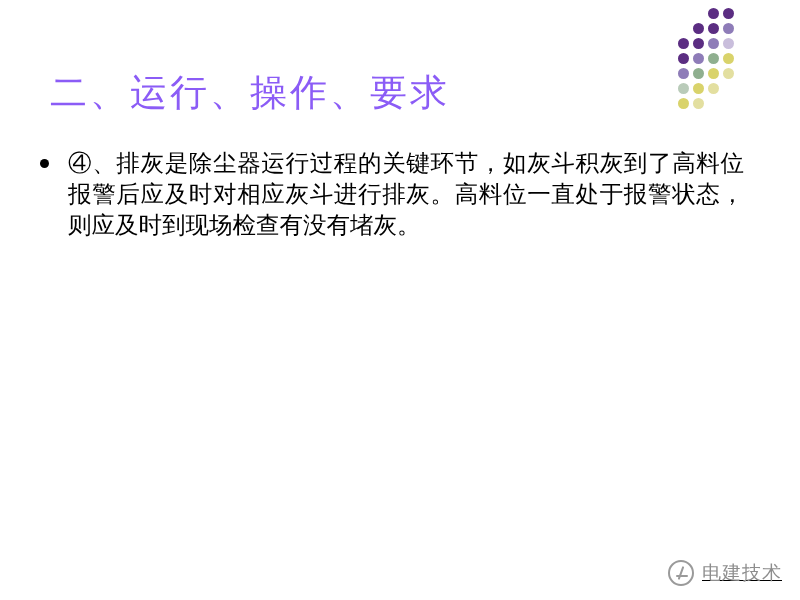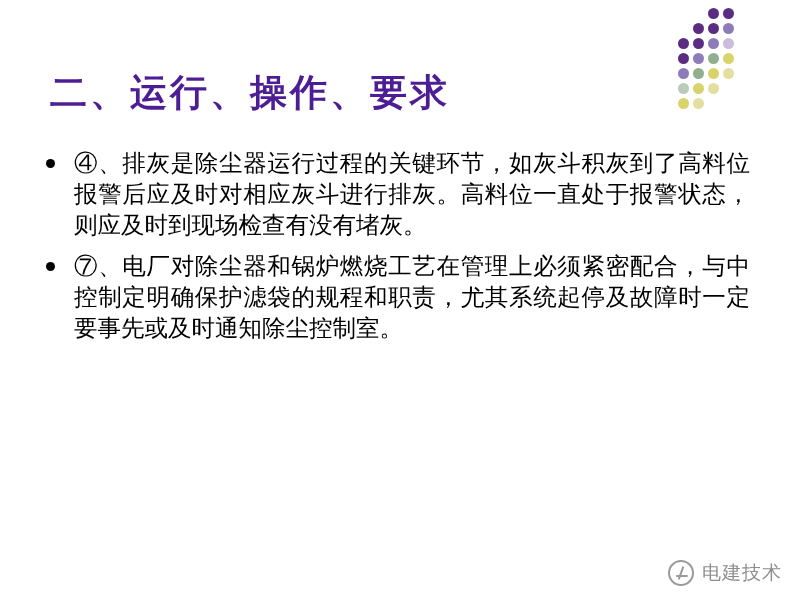--- a/index.html
+++ b/index.html
@@ -34,29 +34,29 @@
     height: 11px;
     border-radius: 50%;
   }
   
   .title {
     position: absolute;
     left: 50px;
     top: 68px;
     font-size: 37px;
     letter-spacing: 3px;
-    color: #4c1d95;
+    color: #8b5cf6;
     font-family: "Liberation Serif", "DejaVu Serif", serif;
-    font-weight: bold;
+    font-weight: normal;
     white-space: nowrap;
   }
   
   .body-list {
     position: absolute;
-    left: 34px;
+    left: 28px;
     top: 148px;
     width: 716px;
     list-style: none;
     margin: 0;
     padding: 0;
   }
   .body-list li {
     position: relative;
     padding-left: 40px;
     margin-bottom: 10px;
@@ -77,20 +77,21 @@
     border-radius: 50%;
   }
   
   .footer-wm {
     position: absolute;
     right: 18px;
     bottom: 14px;
     display: flex;
     align-items: center;
     gap: 8px;
+    text-decoration: underline;
   }
   .wm-logo {
     width: 26px;
     height: 26px;
     border-radius: 50%;
     border: 2px solid #9a9a9a;
     position: relative;
     box-sizing: border-box;
   }
   .wm-logo::before {
@@ -151,24 +152,20 @@
       <span class="dot" style="left: 15px; top: 90px; background: rgb(227, 223, 160);"></span>
     </div>
 
   <div class="title">二、运行、操作、要求</div>
 
   <ul class="body-list">
     <li>
       <span class="bullet"></span>
       <span>④、排灰是除尘器运行过程的关键环节，如灰斗积灰到了高料位报警后应及时对相应灰斗进行排灰。高料位一直处于报警状态，则应及时到现场检查有没有堵灰。</span>
     </li>
-    <li>
-      <span class="bullet"></span>
-      <span>⑦、电厂对除尘器和锅炉燃烧工艺在管理上必须紧密配合，与中控制定明确保护滤袋的规程和职责，尤其系统起停及故障时一定要事先或及时通知除尘控制室。</span>
-    </li>
   </ul>
 
   <div class="footer-wm">
     <span class="wm-logo"></span>
     <span class="wm-text">电建技术</span>
   </div>
 
 </div>
 
 </body></html>

